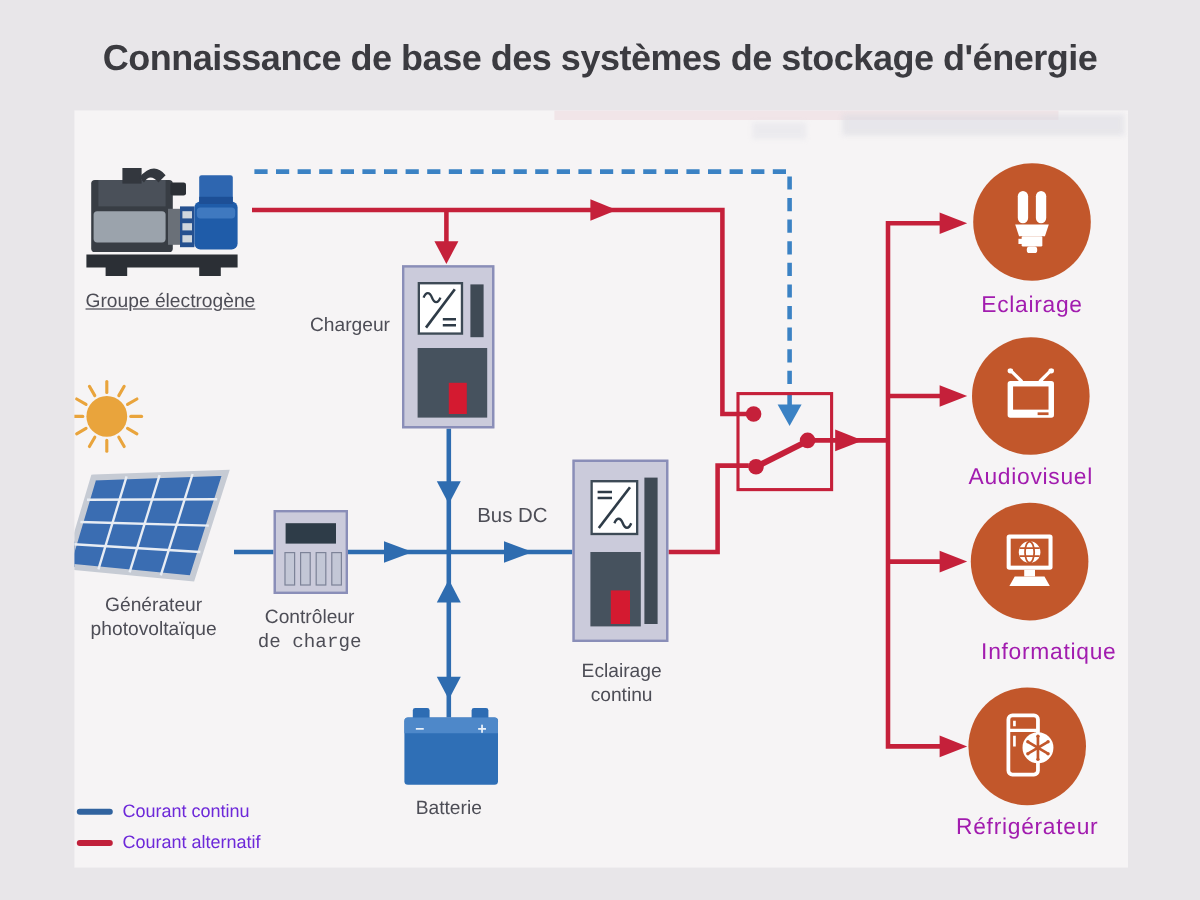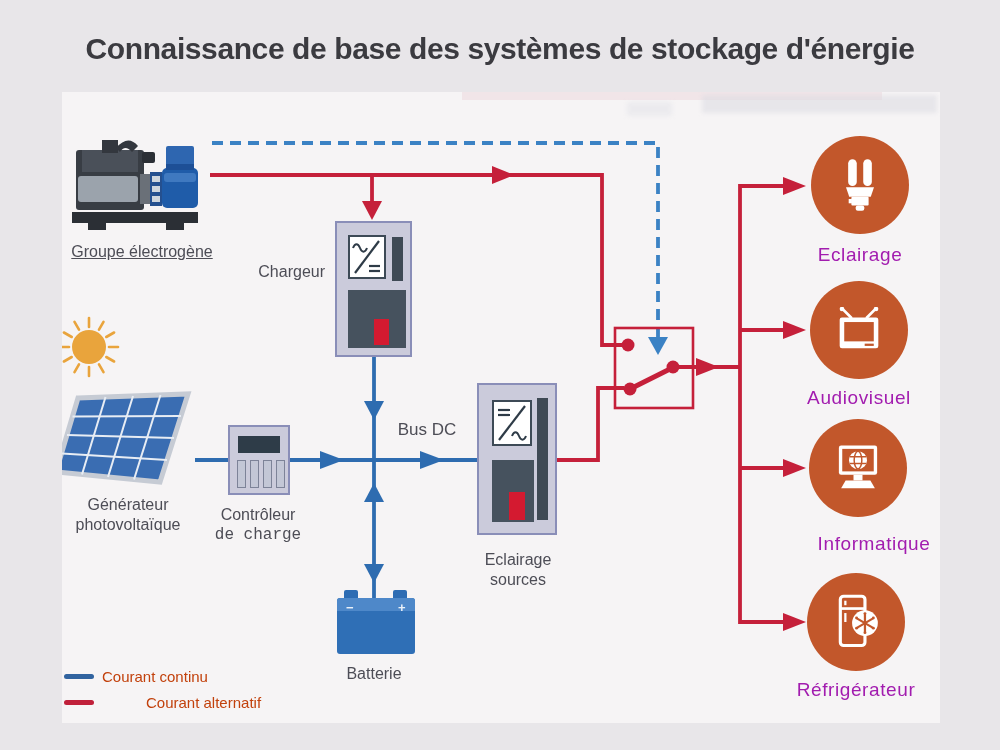--- a/index.html
+++ b/index.html
@@ -39,21 +39,21 @@
   
   .bat-term{position:absolute;width:14px;height:10px;background:#2d6cb3;border-radius:2px 2px 0 0;}
   .bat-body{position:absolute;left:0;top:8px;width:78px;height:56px;background:#2f6fb6;border-radius:3px;}
   .bat-strip{position:absolute;left:0;top:8px;width:78px;height:13px;background:#4e88c9;border-radius:3px 3px 0 0;}
   .bat-sign{position:absolute;color:#eaf1f9;font-size:13px;font-weight:bold;}
   
   .load{position:absolute;width:98px;height:98px;border-radius:50%;background:#c2572b;
         display:flex;align-items:center;justify-content:center;}
   
   .leg-swatch{position:absolute;width:30px;height:5px;border-radius:3px;}
-  .leg-text{position:absolute;color:#c2410c;font-size:15px;white-space:nowrap;}
+  .leg-text{position:absolute;color:#6d28d9;font-size:15px;white-space:nowrap;}
   
   .artifact{position:absolute;pointer-events:none;}
 </style>
 </head>
 <body>
 
 <div class="title">Connaissance de base des systèmes de stockage d'énergie</div>
 
 <div class="canvas">
 
@@ -195,21 +195,21 @@
         <path d="M18,34 c2,-5 5,-5 7,0 s5,5 7,0" fill="none" stroke="#2e3b47" stroke-width="2"></path>
       </svg>
     </div>
     <div class="darkbar" style="left:58px;top:13px;width:11px;height:122px;"></div>
     <div class="darksq" style="left:13px;top:75px;width:42px;height:62px;">
       <div class="redcell" style="left:17px;top:32px;width:16px;height:28px;"></div>
     </div>
   </div>
   <div class="lbl center" style="left:456px;top:458px;">
     <span style="display:block;">Eclairage</span>
-    <span style="display:block;">sources</span>
+    <span style="display:block;">continu</span>
   </div>
 
 
   <div class="abs" style="left:275px;top:498px;width:78px;height:66px;">
     <div class="bat-term" style="left:7px;top:0;"></div>
     <div class="bat-term" style="left:56px;top:0;"></div>
     <div class="bat-body"></div>
     <div class="bat-strip"></div>
     <div class="bat-sign" style="left:9px;top:10px;">−</div>
     <div class="bat-sign" style="left:61px;top:10px;">+</div>
@@ -280,16 +280,16 @@
           <circle cx="37.5" cy="21.5" r="1.3"></circle>
       </g>
     </svg>
   </div>
   <div class="load-lbl" style="left:794px;top:587px;">Réfrigérateur</div>
 
   <div>
     <div class="leg-swatch" style="left:2px;top:582px;background:#31639f;"></div>
     <div class="leg-text" style="left:40px;top:576px;">Courant continu</div>
     <div class="leg-swatch" style="left:2px;top:608px;background:#c0203a;"></div>
-    <div class="leg-text" style="left:40px;top:602px;margin-left:44px;">Courant alternatif</div>
+    <div class="leg-text" style="left:40px;top:602px;">Courant alternatif</div>
   </div>
 
 </div>
 
 </body></html>

